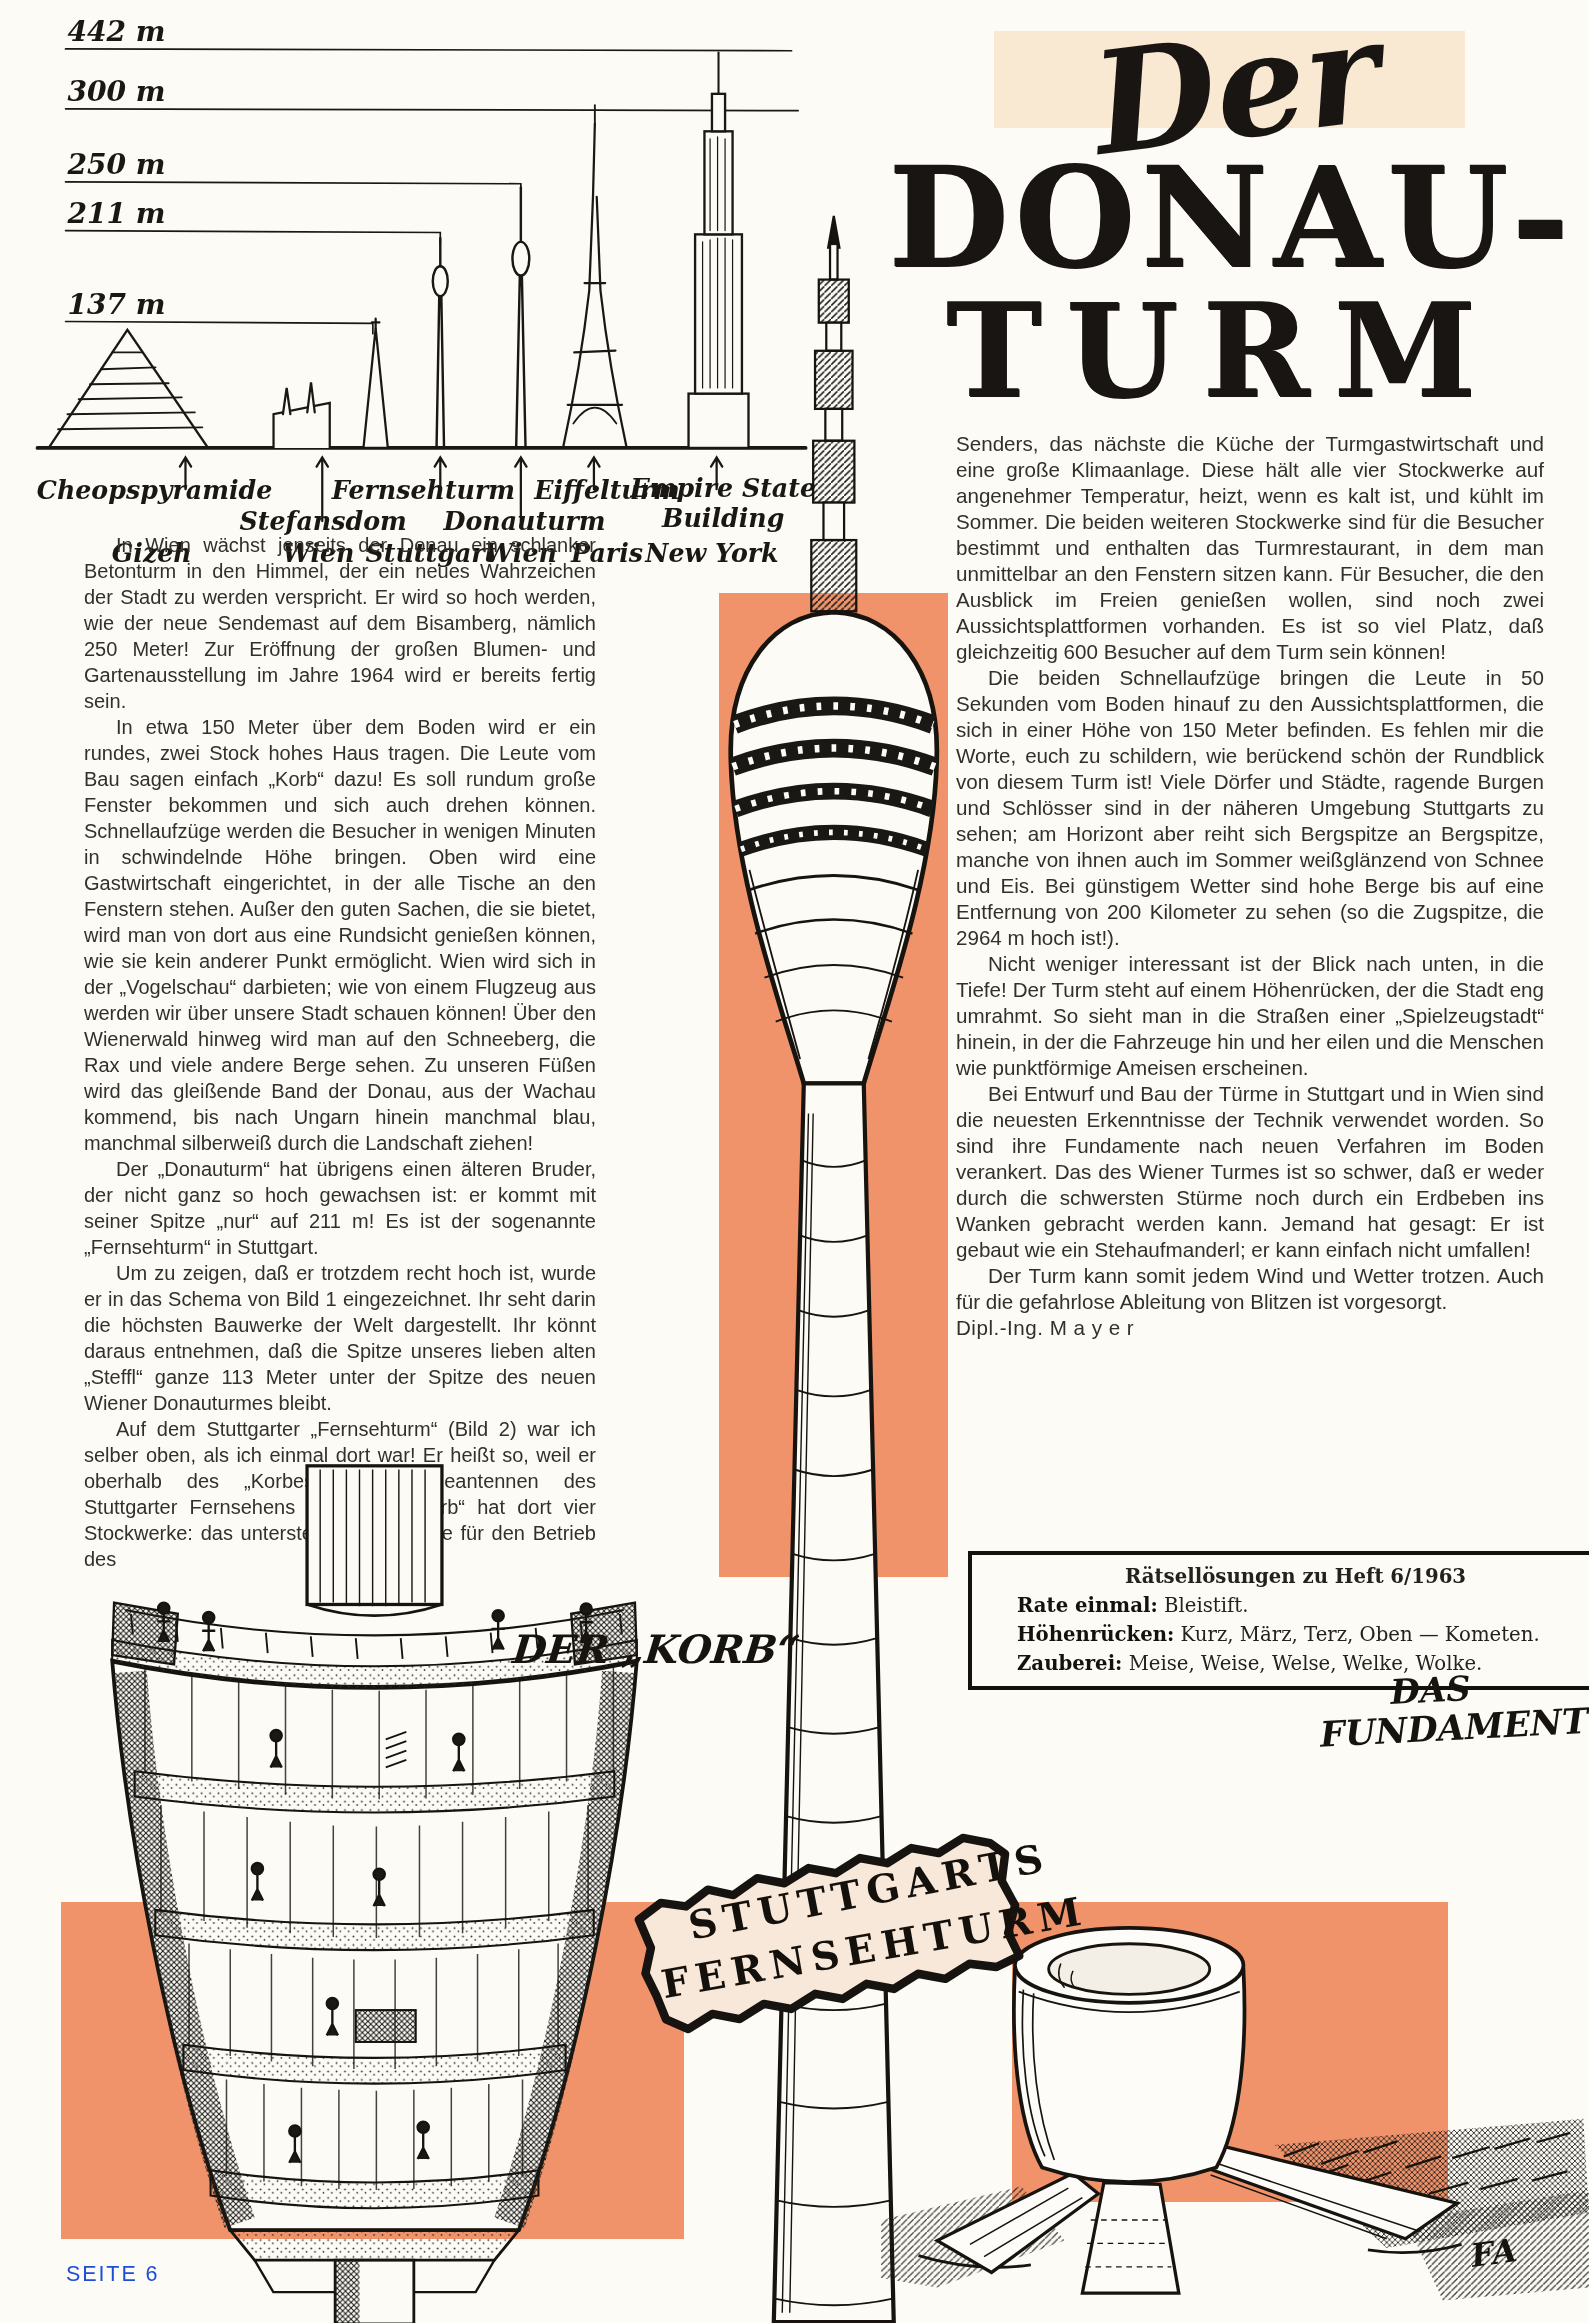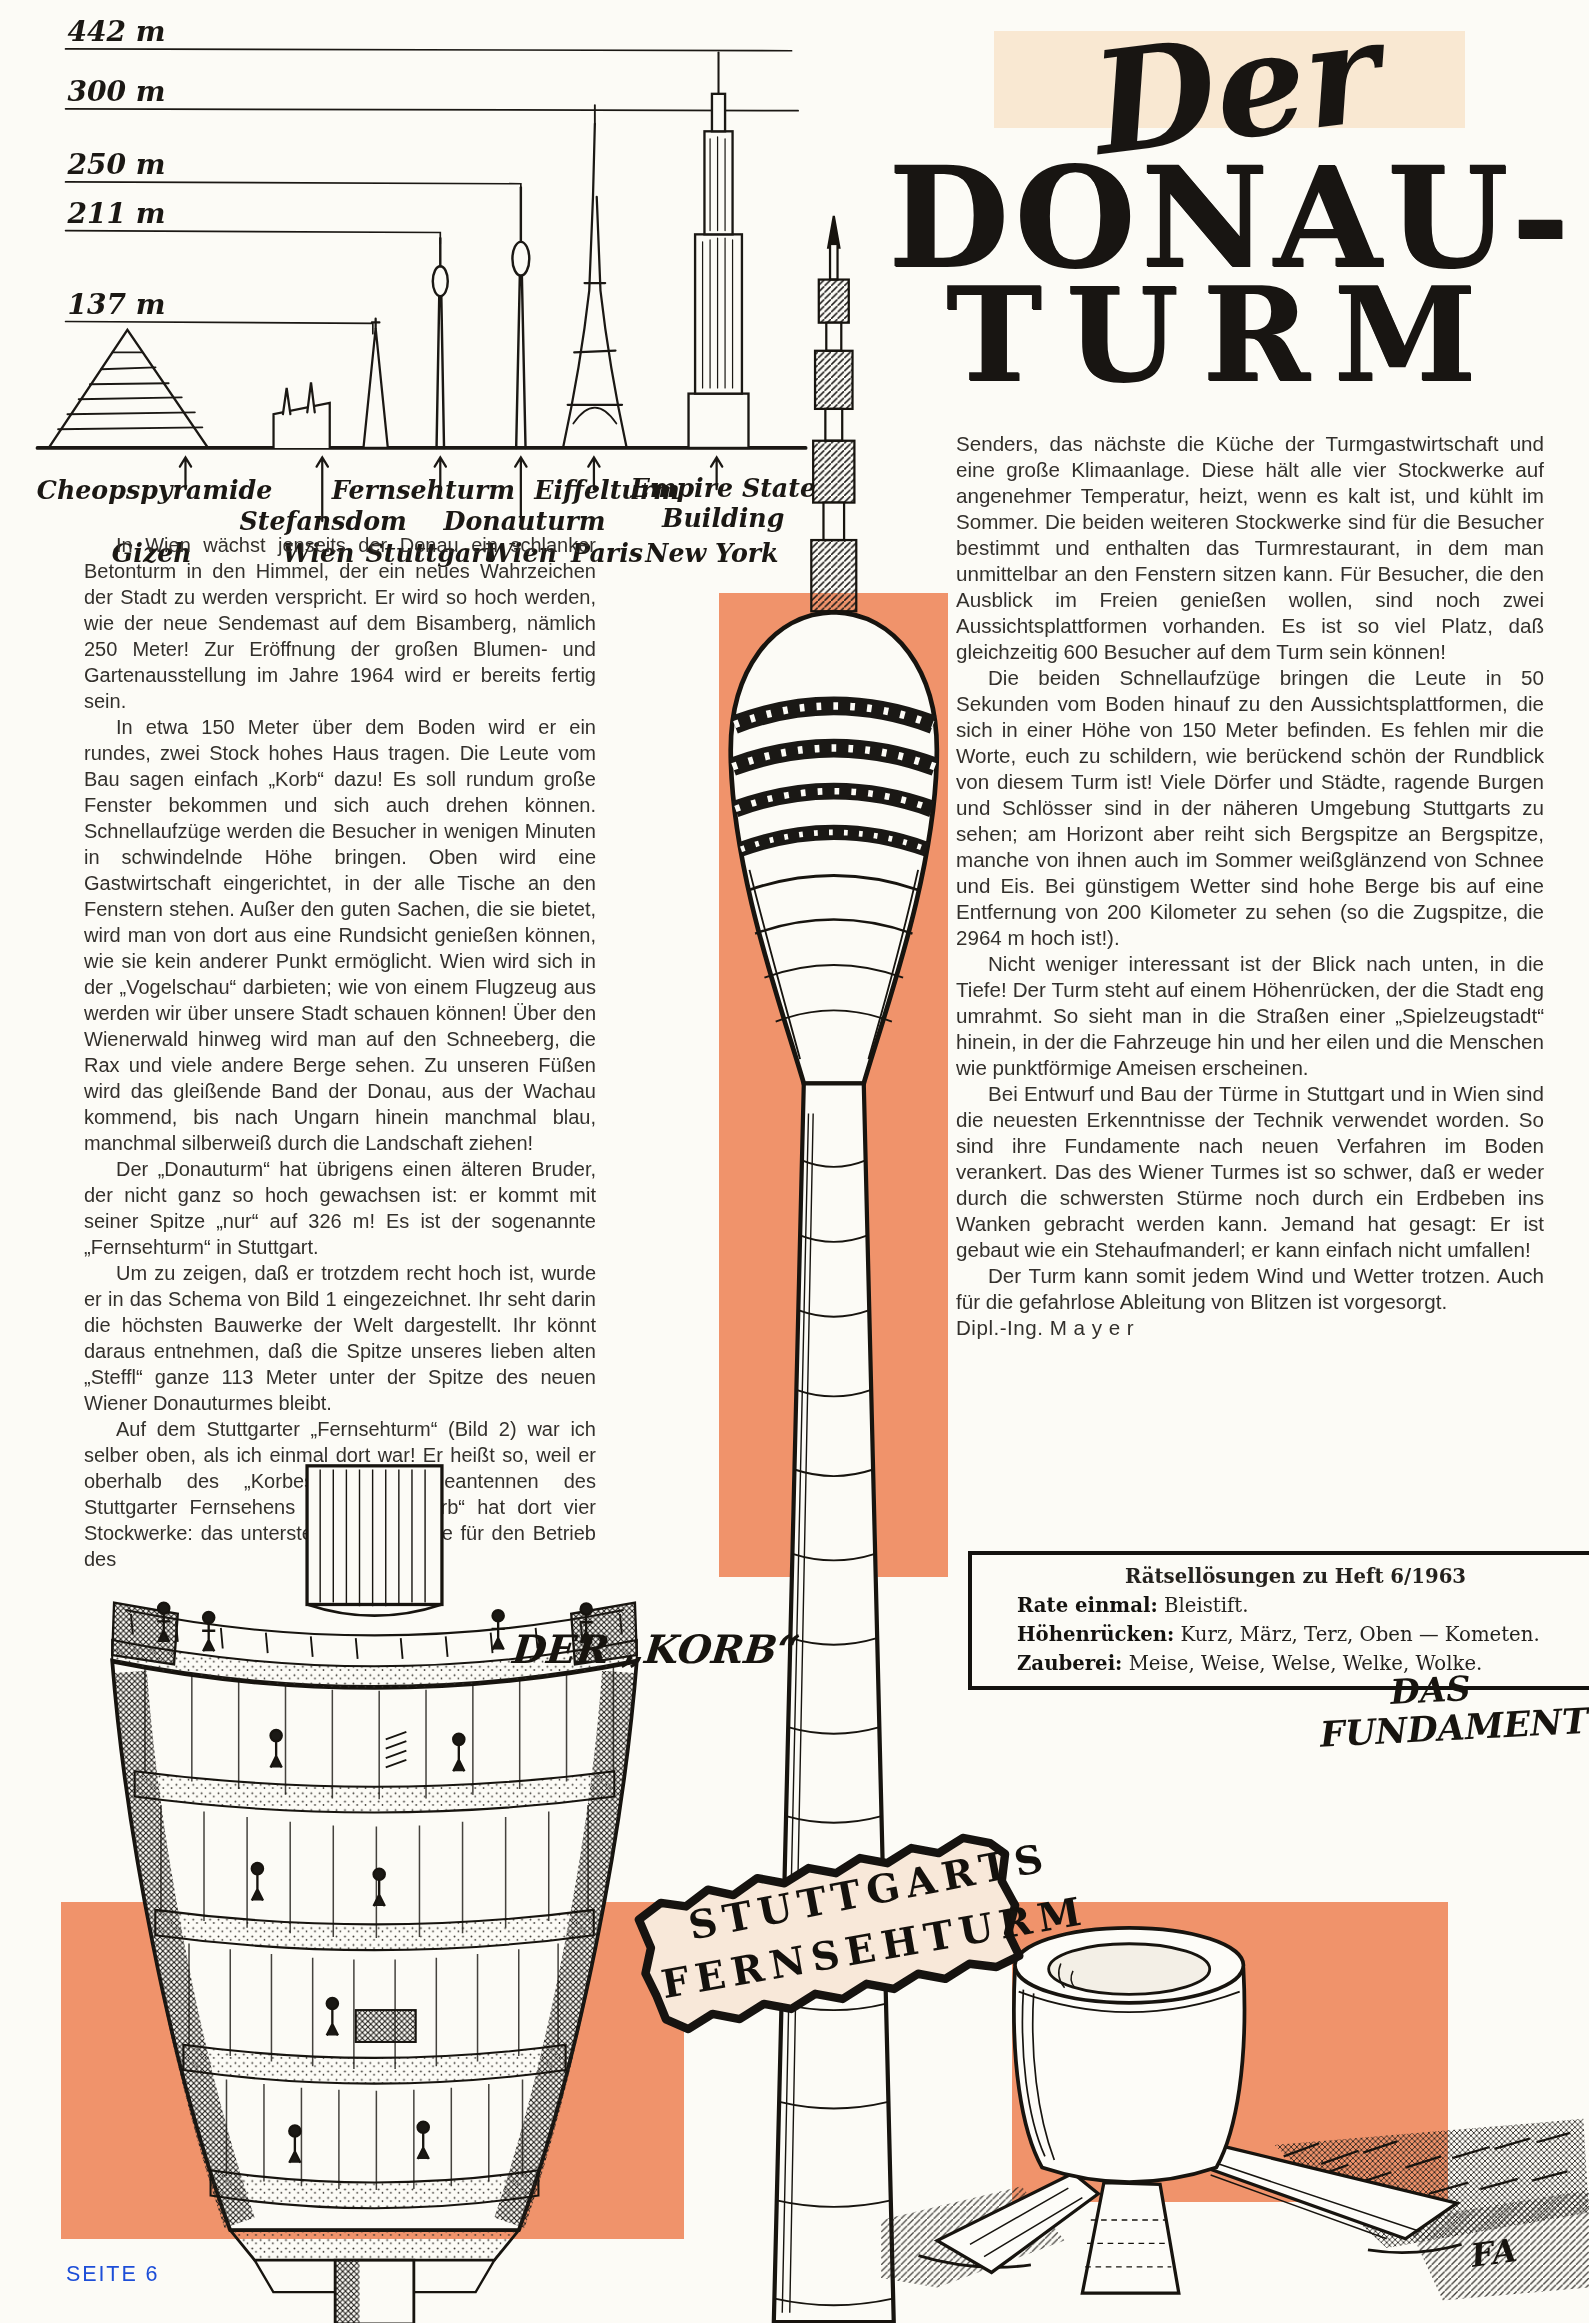--- a/index.html
+++ b/index.html
@@ -9,21 +9,21 @@
   
   .salmon{background:#f0936b;}
   .peach{background:#f9e8d2;}
   
   .hl-script{position:absolute;left:1049px;top:17px;width:375px;text-align:center;
      font-family:"DejaVu Serif",serif;font-style:italic;font-weight:bold;font-size:141px;
      color:#181512;transform:rotate(-7deg);line-height:1;}
   .hl-big{position:absolute;font-family:"DejaVu Serif",serif;font-weight:bold;color:#181512;
      line-height:1;white-space:nowrap;text-shadow:0.9px 0.9px 0 #181512;}
   .hl-donau{left:888px;top:148px;width:670px;text-align:center;font-size:139px;letter-spacing:5.6px;}
-  .hl-turm{left:937px;top:270px;width:572px;text-align:center;font-size:129px;letter-spacing:24px;}
+  .hl-turm{left:937px;top:286px;width:572px;text-align:center;font-size:129px;letter-spacing:24px;}
   
   .col{position:absolute;font-size:20px;line-height:26px;text-align:justify;color:#33302c;}
   .col p{margin:0;text-indent:32px;}
   .col p.noindent{text-indent:0;}
   .col-left{left:84px;top:532px;width:512px;}
   .col-right{left:956px;top:403px;width:588px;font-size:20.6px;margin-top:28px;}
   .byline{text-indent:0 !important;padding-right:5.6px;letter-spacing:0.5px;}
   
   .riddle{position:absolute;left:968px;top:1551px;width:660px;height:139px;border:4.7px solid #14120f;
      box-sizing:border-box;background:#fcfbf6;font-family:"DejaVu Serif",serif;font-size:19.7px;
@@ -189,21 +189,21 @@
         <path d="M118,928 C111,1150 96,1700 86,2250 L214,2250 C204,1700 189,1150 182,928 Z" fill="#fcfbf6" stroke-width="4.5"></path>
         <path d="M116,1010 Q150,1024 184,1010 M114,1090 Q150,1104 186,1090 M112,1170 Q150,1184 188,1170 M110,1255 Q150,1269 190,1255 M108,1340 Q150,1354 192,1340 M106,1430 Q150,1444 194,1430 M104,1520 Q150,1534 196,1520 M101,1615 Q150,1629 199,1615 M99,1710 Q150,1724 201,1710 M97,1810 Q150,1824 203,1810 M94,1910 Q150,1924 206,1910 M92,2015 Q150,2029 208,2015 M89,2120 Q150,2134 211,2120 M87,2225 Q150,2239 213,2225" stroke-width="2"></path>
         <path d="M123,960 C116,1250 104,1800 95,2240 M128,960 C122,1250 111,1800 103,2240" stroke-width="1.5"></path>
       </g>
     </g>
   </svg>
 
   <div class="col col-left">
     <p>In Wien wächst jenseits der Donau ein schlanker Betonturm in den Himmel, der ein neues Wahrzeichen der Stadt zu werden verspricht. Er wird so hoch werden, wie der neue Sendemast auf dem Bisamberg, nämlich 250 Meter! Zur Eröffnung der großen Blumen- und Gartenausstellung im Jahre 1964 wird er bereits fertig sein.</p>
     <p>In etwa 150 Meter über dem Boden wird er ein rundes, zwei Stock hohes Haus tragen. Die Leute vom Bau sagen einfach „Korb“ dazu! Es soll rundum große Fenster bekommen und sich auch drehen können. Schnellaufzüge werden die Besucher in wenigen Minuten in schwindelnde Höhe bringen. Oben wird eine Gastwirtschaft eingerichtet, in der alle Tische an den Fenstern stehen. Außer den guten Sachen, die sie bietet, wird man von dort aus eine Rundsicht genießen können, wie sie kein anderer Punkt ermöglicht. Wien wird sich in der „Vogelschau“ darbieten; wie von einem Flugzeug aus werden wir über unsere Stadt schauen können! Über den Wienerwald hinweg wird man auf den Schneeberg, die Rax und viele andere Berge sehen. Zu unseren Füßen wird das gleißende Band der Donau, aus der Wachau kommend, bis nach Ungarn hinein manchmal blau, manchmal silberweiß durch die Landschaft ziehen!</p>
-    <p>Der „Donauturm“ hat übrigens einen älteren Bruder, der nicht ganz so hoch gewachsen ist: er kommt mit seiner Spitze „nur“ auf 326 m! Es ist der sogenannte „Fernsehturm“ in Stuttgart.</p>
+    <p>Der „Donauturm“ hat übrigens einen älteren Bruder, der nicht ganz so hoch gewachsen ist: er kommt mit seiner Spitze „nur“ auf 211 m! Es ist der sogenannte „Fernsehturm“ in Stuttgart.</p>
     <p>Um zu zeigen, daß er trotzdem recht hoch ist, wurde er in das Schema von Bild 1 eingezeichnet. Ihr seht darin die höchsten Bauwerke der Welt dargestellt. Ihr könnt daraus entnehmen, daß die Spitze unseres lieben alten „Steffl“ ganze 113 Meter unter der Spitze des neuen Wiener Donauturmes bleibt.</p>
     <p>Auf dem Stuttgarter „Fernsehturm“ (Bild 2) war ich selber oben, als ich einmal dort war! Er heißt so, weil er oberhalb des „Korbes“ die Sendeantennen des Stuttgarter Fernsehens trägt. Der „Korb“ hat dort vier Stockwerke: das unterste enthält Räume für den Betrieb des</p>
   </div>
   <div class="col col-right">
     <p class="noindent">Senders, das nächste die Küche der Turmgastwirtschaft und eine große Klimaanlage. Diese hält alle vier Stockwerke auf angenehmer Temperatur, heizt, wenn es kalt ist, und kühlt im Sommer. Die beiden weiteren Stockwerke sind für die Besucher bestimmt und enthalten das Turmrestaurant, in dem man unmittelbar an den Fenstern sitzen kann. Für Besucher, die den Ausblick im Freien genießen wollen, sind noch zwei Aussichtsplattformen vorhanden. Es ist so viel Platz, daß gleichzeitig 600 Besucher auf dem Turm sein können!</p>
     <p>Die beiden Schnellaufzüge bringen die Leute in 50 Sekunden vom Boden hinauf zu den Aussichtsplattformen, die sich in einer Höhe von 150 Meter befinden. Es fehlen mir die Worte, euch zu schildern, wie berückend schön der Rundblick von diesem Turm ist! Viele Dörfer und Städte, ragende Burgen und Schlösser sind in der näheren Umgebung Stuttgarts zu sehen; am Horizont aber reiht sich Bergspitze an Bergspitze, manche von ihnen auch im Sommer weißglänzend von Schnee und Eis. Bei günstigem Wetter sind hohe Berge bis auf eine Entfernung von 200 Kilometer zu sehen (so die Zugspitze, die 2964 m hoch ist!).</p>
     <p>Nicht weniger interessant ist der Blick nach unten, in die Tiefe! Der Turm steht auf einem Höhenrücken, der die Stadt eng umrahmt. So sieht man in die Straßen einer „Spielzeugstadt“ hinein, in der die Fahrzeuge hin und her eilen und die Menschen wie punktförmige Ameisen erscheinen.</p>
     <p>Bei Entwurf und Bau der Türme in Stuttgart und in Wien sind die neuesten Erkenntnisse der Technik verwendet worden. So sind ihre Fundamente nach neuen Verfahren im Boden verankert. Das des Wiener Turmes ist so schwer, daß er weder durch die schwersten Stürme noch durch ein Erdbeben ins Wanken gebracht werden kann. Jemand hat gesagt: Er ist gebaut wie ein Stehaufmanderl; er kann einfach nicht umfallen!</p>
     <p>Der Turm kann somit jedem Wind und Wetter trotzen. Auch für die gefahrlose Ableitung von Blitzen ist vorgesorgt.</p>
     <p class="byline">Dipl.-Ing. M a y e r</p>

